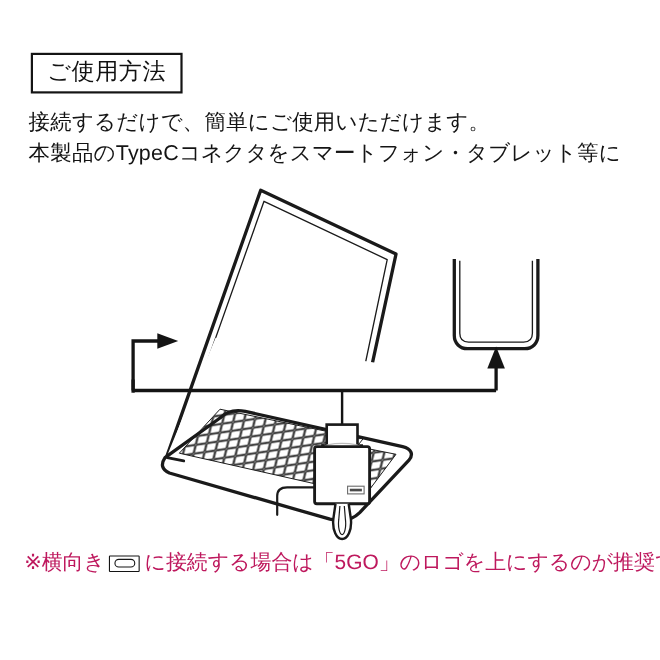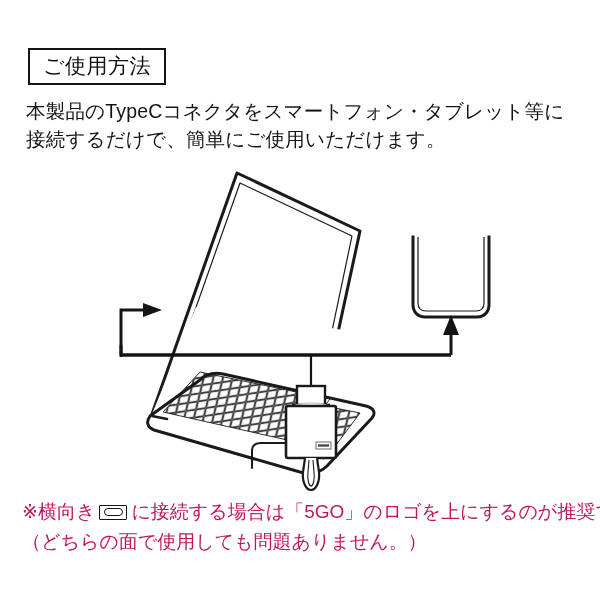--- a/index.html
+++ b/index.html
@@ -101,22 +101,22 @@
 </head>
 <body>
 
 <div class="page">
 
   <div class="section-title-box">
     <div class="section-title-text">ご使用方法</div>
   </div>
 
   <div class="intro-block">
+    <div class="intro-line">接続するだけで、簡単にご使用いただけます。</div>
     <div class="intro-line">本製品のTypeCコネクタをスマートフォン・タブレット等に</div>
-    <div class="intro-line">接続するだけで、簡単にご使用いただけます。</div>
   </div>
 
   <div class="figure">
     <svg width="600" height="345" viewBox="0 0 600 345" xmlns="http://www.w3.org/2000/svg">
       <defs>
         <pattern id="keys" width="9.5" height="8.2" patternUnits="userSpaceOnUse" patternTransform="skewX(-22) rotate(-9)">
           <rect x="0.6" y="0.6" width="8.3" height="7" fill="none" stroke="#1a1a1a" stroke-width="0.9"></rect>
         </pattern>
       </defs>
 
@@ -183,16 +183,15 @@
       </g>
     </svg>
   </div>
 
   <div class="footnote-block">
     <div class="footnote-line">
       <span>※横向き</span>
       <span class="inline-port-icon"></span>
       <span>に接続する場合は「5GO」のロゴを上にするのが推奨です。</span>
     </div>
-    <div class="footnote-line">（どちらの面で使用しても問題ありません。）</div>
   </div>
 
 </div>
 
 </body></html>

